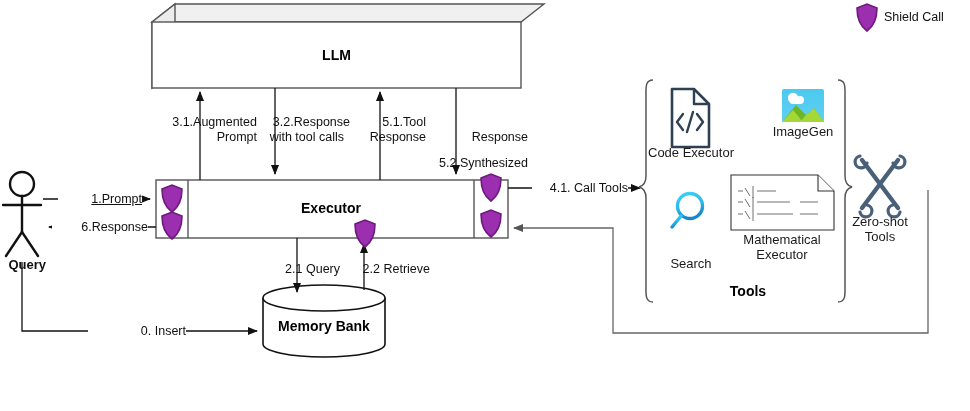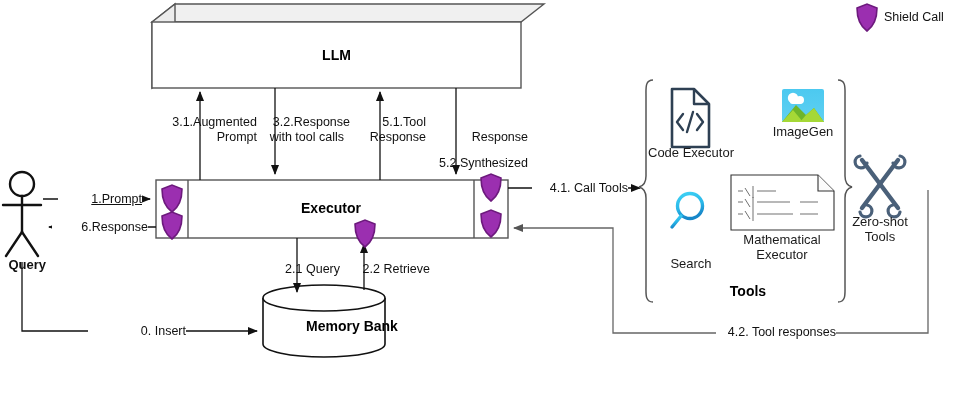--- a/index.html
+++ b/index.html
@@ -176,21 +176,21 @@
       <g>
         <path d="M857,8 l10,-4 l10,4 c0,10 -3,18 -10,23 c-7,-5 -10,-13 -10,-23 z" fill="#9b2fb0" stroke="#6d1a7d" stroke-width="1.6"></path>
       </g>
     </g>
   </svg>
 
   <div class="node-title" style="left:188px;top:200px;width:286px;">Executor</div>
 
   <div class="node-title" style="left:152px;top:47px;width:369px;">LLM</div>
 
-  <div class="node-title" style="left:263px;top:318px;width:122px;padding-left:28px;">Memory Bank</div>
+  <div class="node-title" style="left:263px;top:318px;width:122px;">Memory Bank</div>
 
   <div class="lbl lbl-bold" style="left:0px;top:258px;width:46px;font-size:13px;">Query</div>
 
   <div class="lbl" style="left:145px;top:115px;width:112px;">3.1.Augmented</div>
   <div class="lbl" style="left:145px;top:130px;width:112px;">Prompt</div>
 
   <div class="lbl" style="left:232px;top:115px;width:112px;margin-left:6px;">3.2.Response</div>
   <div class="lbl" style="left:232px;top:130px;width:112px;">with tool calls</div>
 
   <div class="lbl" style="left:330px;top:115px;width:96px;">5.1.Tool</div>
@@ -202,21 +202,20 @@
   <div class="lbl" style="left:58px;top:192px;width:84px;background:#fff;text-decoration:underline;">1.Prompt</div>
   <div class="lbl" style="left:52px;top:220px;width:96px;background:#fff;">6.Response</div>
 
   <div class="lbl" style="left:254px;top:262px;width:86px;">2.1 Query</div>
   <div class="lbl" style="left:334px;top:262px;width:96px;">2.2 Retrieve</div>
 
   <div class="lbl" style="left:88px;top:324px;width:98px;background:#fff;">0. Insert</div>
 
   <div class="lbl" style="left:532px;top:181px;width:96px;background:#fff;">4.1. Call Tools</div>
 
-  <div class="lbl" style="left:716px;top:325px;width:120px;background:#fff;">4.2. Tool responses</div>
 
   <div class="icon-cap" style="left:644px;top:145px;width:94px;">Code Executor</div>
 
   <div class="icon-cap" style="left:768px;top:124px;width:70px;">ImageGen</div>
 
   <div class="icon-cap" style="left:660px;top:256px;width:62px;">Search</div>
 
   <div class="icon-cap" style="left:726px;top:232px;width:112px;">Mathematical</div>
   <div class="icon-cap" style="left:726px;top:247px;width:112px;">Executor</div>
 

